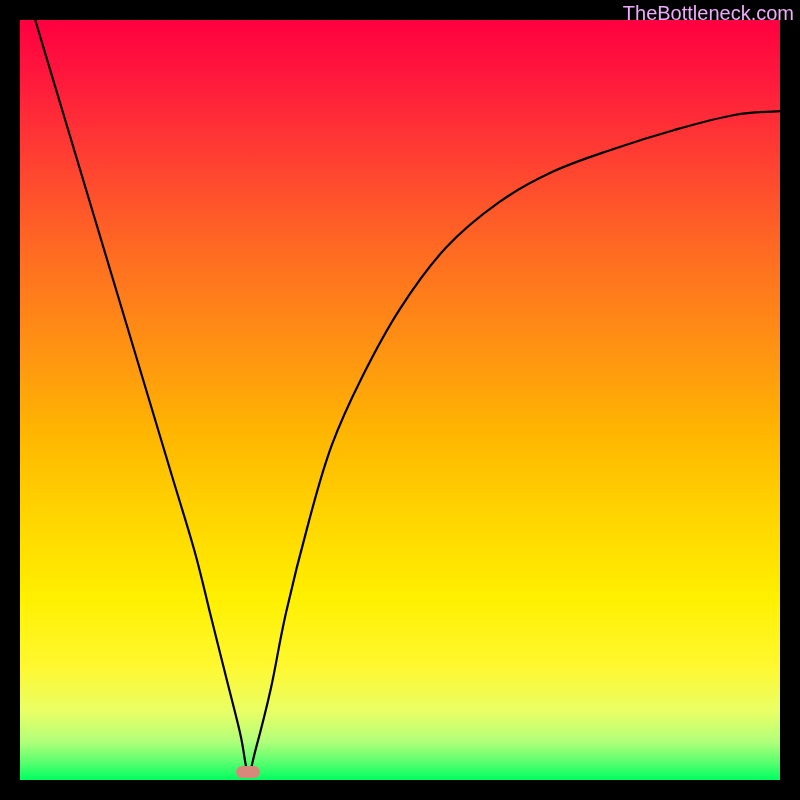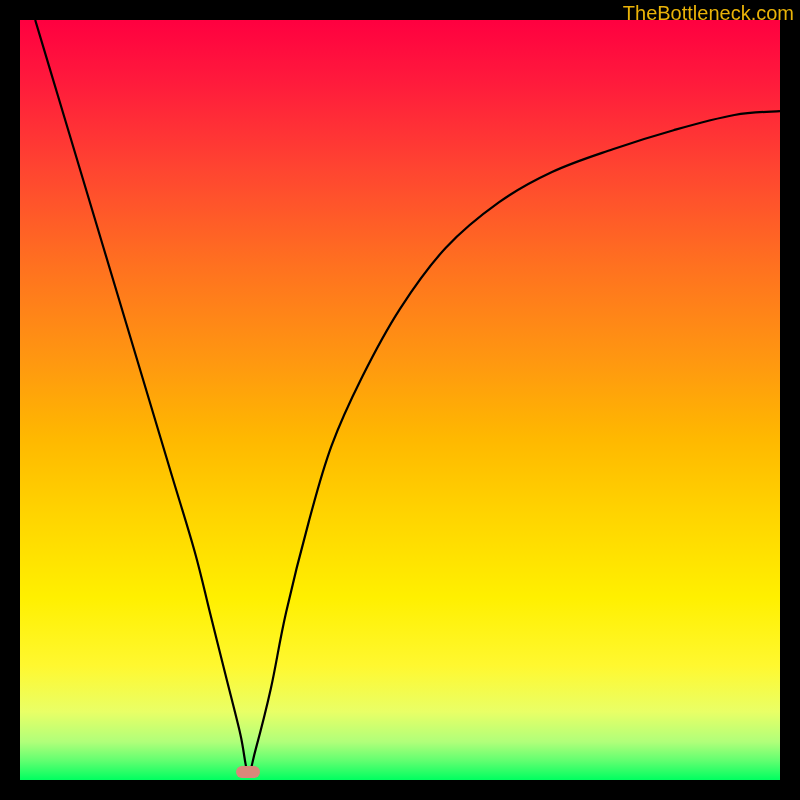--- a/index.html
+++ b/index.html
@@ -29,21 +29,21 @@
       #fff830 85%,
       #e9ff66 91%,
       #b0ff7a 95%,
       #60ff70 97.5%,
       #00ff60 100%);
   }
   .watermark {
     position: absolute;
     top: 2px;
     right: 6px;
-    color: #eab308;
+    color: #f0abfc;
     font-size: 20px;
     font-weight: 500;
     z-index: 20;
   }
   .curve-svg {
     position: absolute;
     left: 20px;
     top: 20px;
     width: 760px;
     height: 760px;

